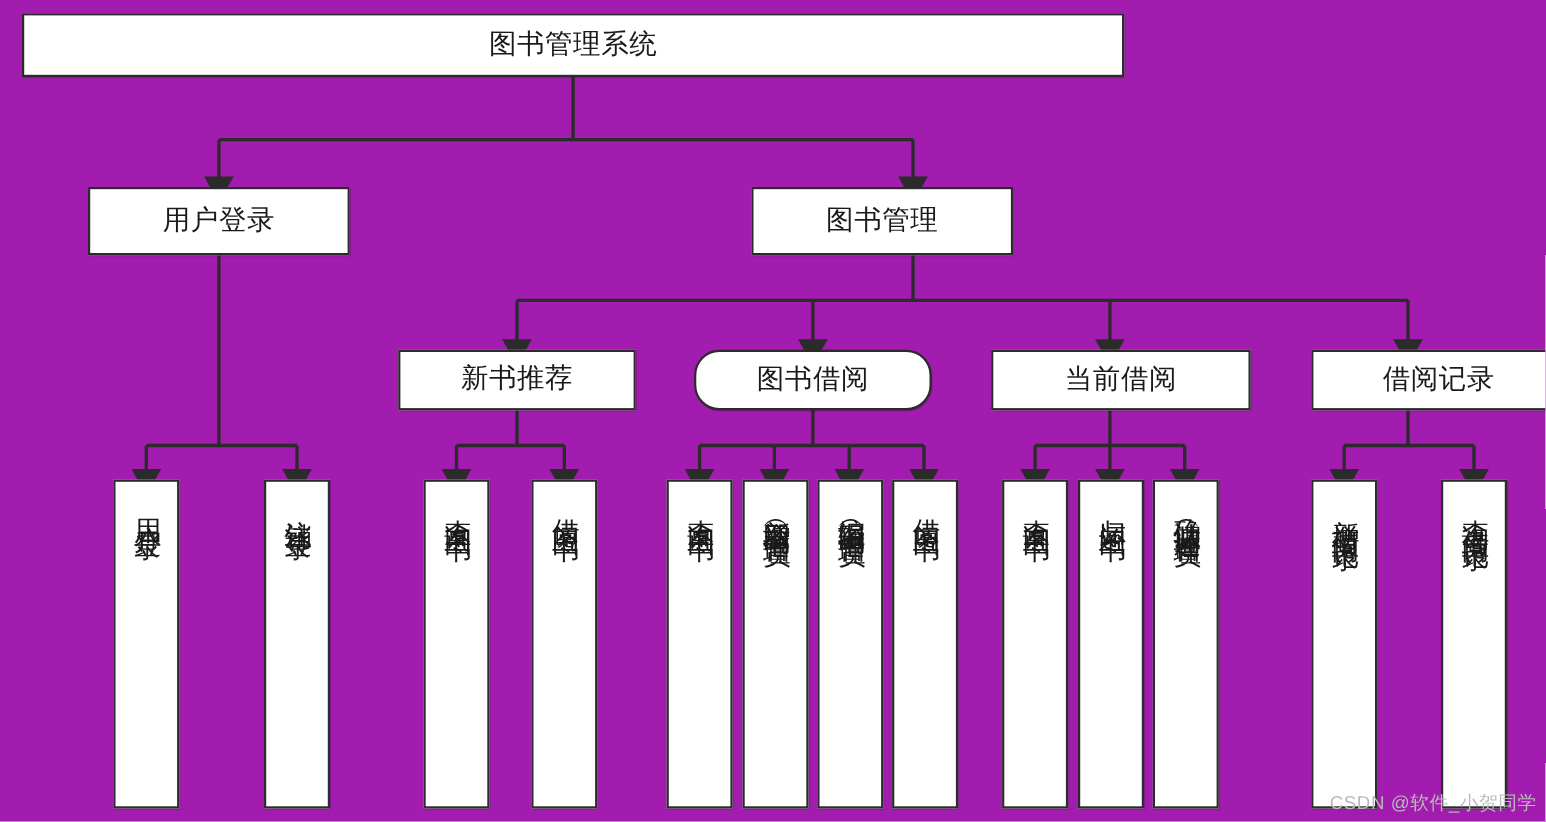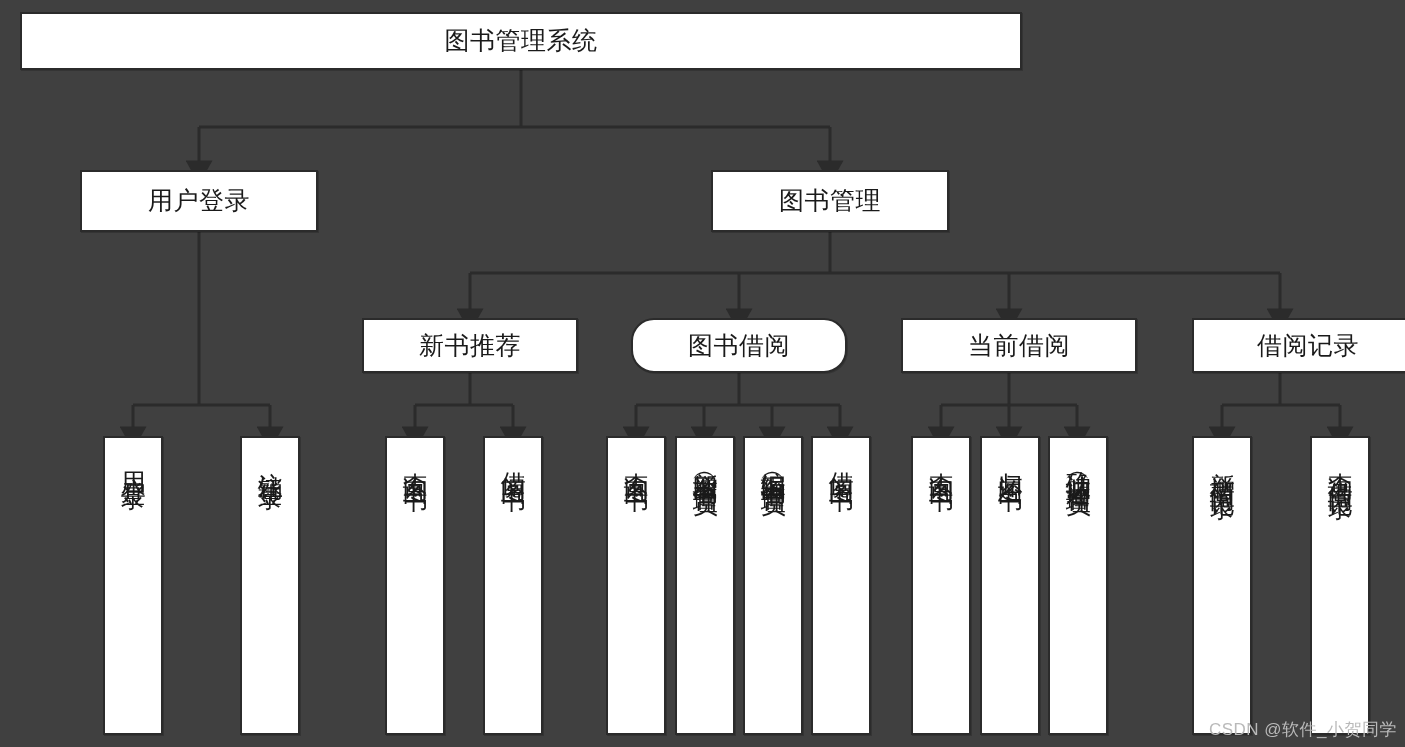--- a/index.html
+++ b/index.html
@@ -8,21 +8,21 @@
     padding: 0;
     background: #ffffff;
   }
   body {
     font-family: "Liberation Sans", "DejaVu Sans", sans-serif;
   }
   #canvas {
     position: relative;
     width: 1405px;
     height: 747px;
-    background: #404040;
+    background: #a21caf;
     overflow: hidden;
   }
   #edges {
     position: absolute;
     left: 0;
     top: 0;
     width: 1405px;
     height: 747px;
     pointer-events: none;
   }
@@ -128,25 +128,25 @@
     </g>
   </svg>
 
   <div class="node horiz" style="left:20px; top:12px; width:1002px; height:58px;">
     <span class="label">图书管理系统</span>
   </div>
 
   <div class="node horiz" style="left:80px; top:170px; width:238px; height:62px;">
     <span class="label">用户登录</span>
   </div>
-  <div class="node horiz" style="left:711px; top:170px; width:238px; height:62px;">
+  <div class="node horiz" style="left:683px; top:170px; width:238px; height:62px;">
     <span class="label">图书管理</span>
   </div>
 
-  <div class="node horiz" style="left:362px; top:318px; width:216px; height:55px;">
+  <div class="node horiz" style="left:362px; top:318px; width:216px; height:55px;font-family:Liberation Mono, monospace;">
     <span class="label">新书推荐</span>
   </div>
   <div class="node horiz" style="left:631px; top:318px; width:216px; height:55px;border-radius:23px;">
     <span class="label">图书借阅</span>
   </div>
   <div class="node horiz" style="left:901px; top:318px; width:236px; height:55px;">
     <span class="label">当前借阅</span>
   </div>
   <div class="node horiz" style="left:1172px; top:318px; width:232px; height:55px;margin-left:20px;">
     <span class="label">借阅记录</span>

